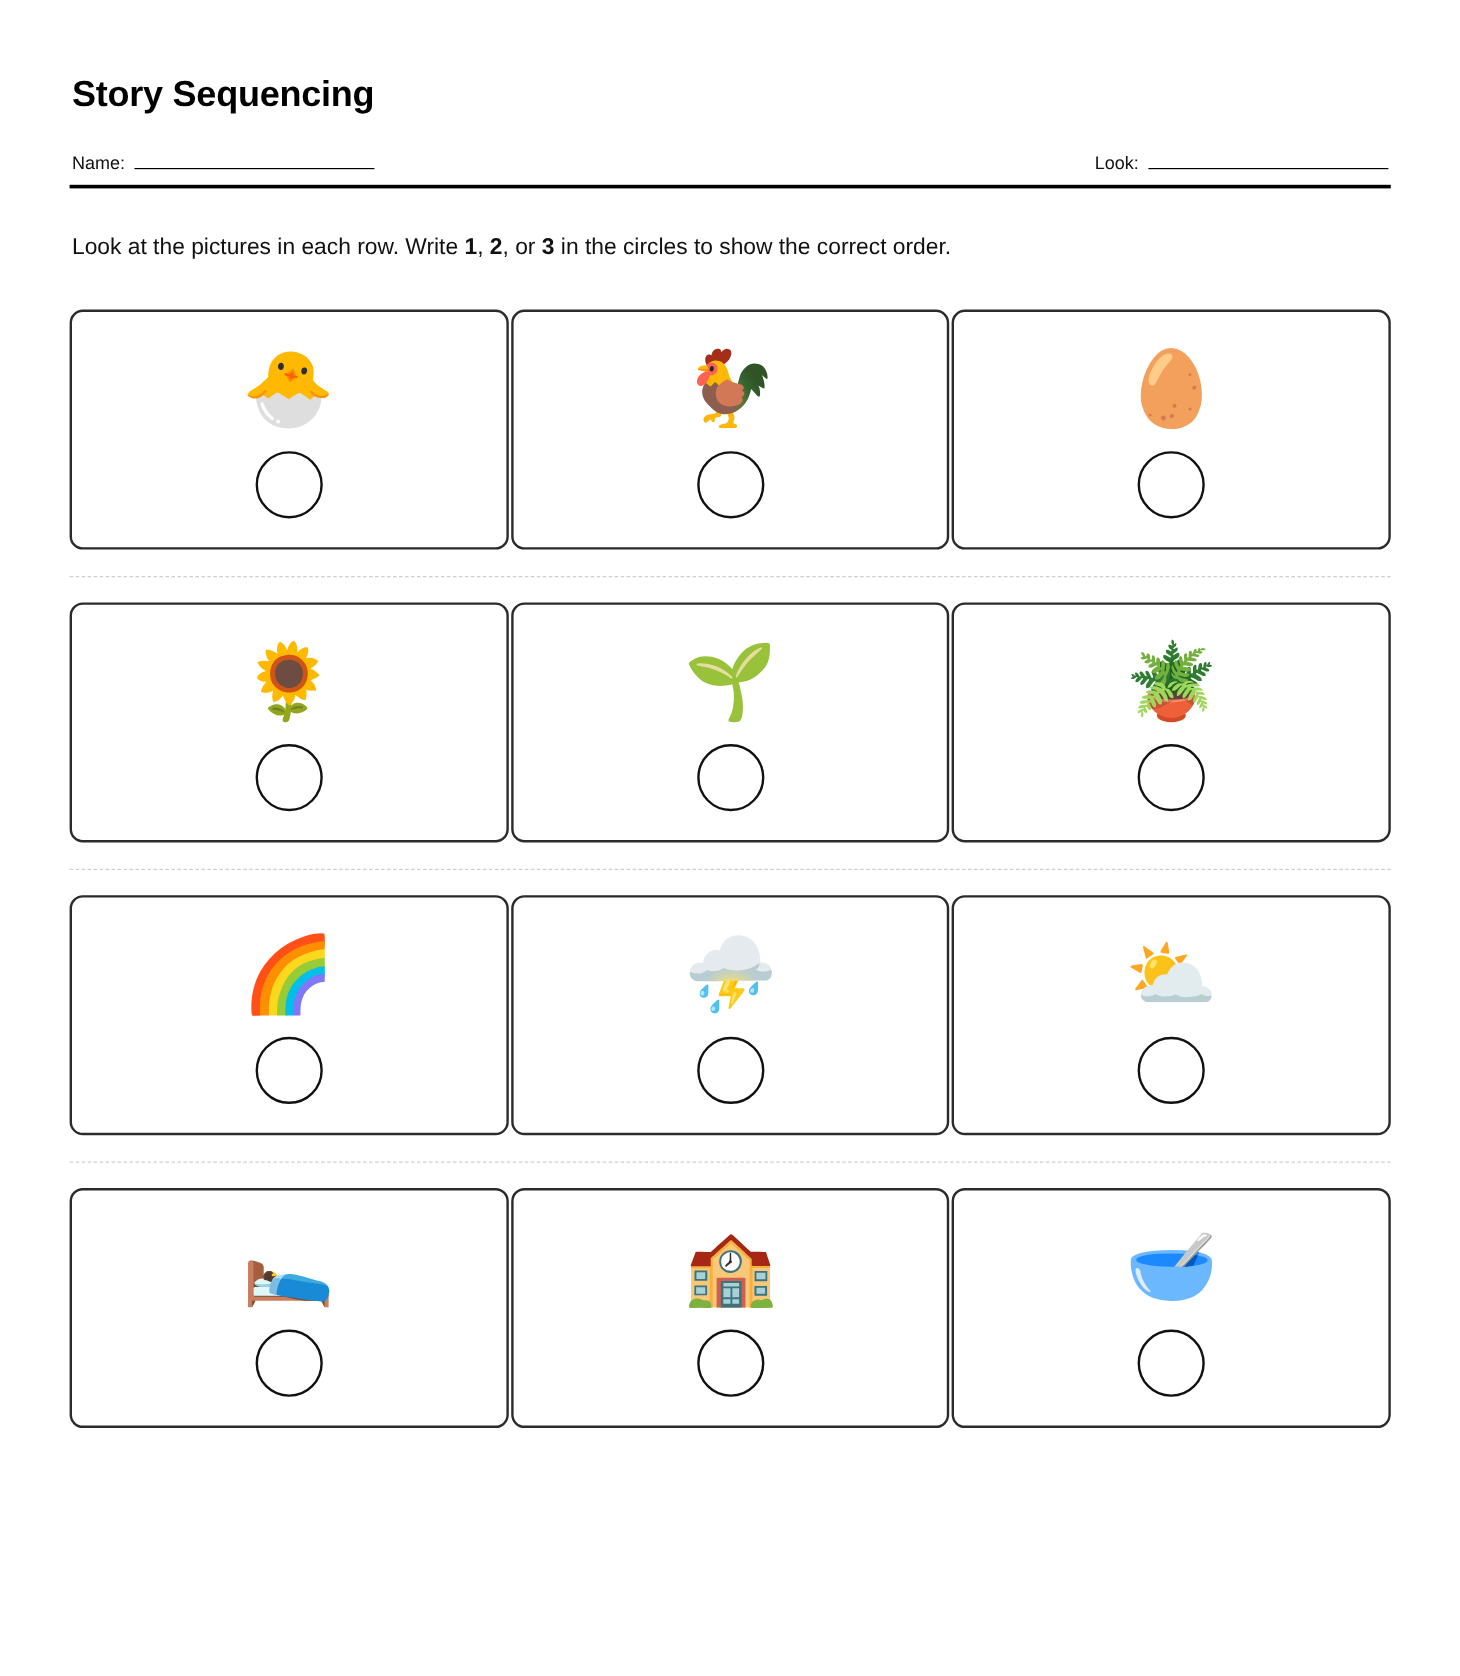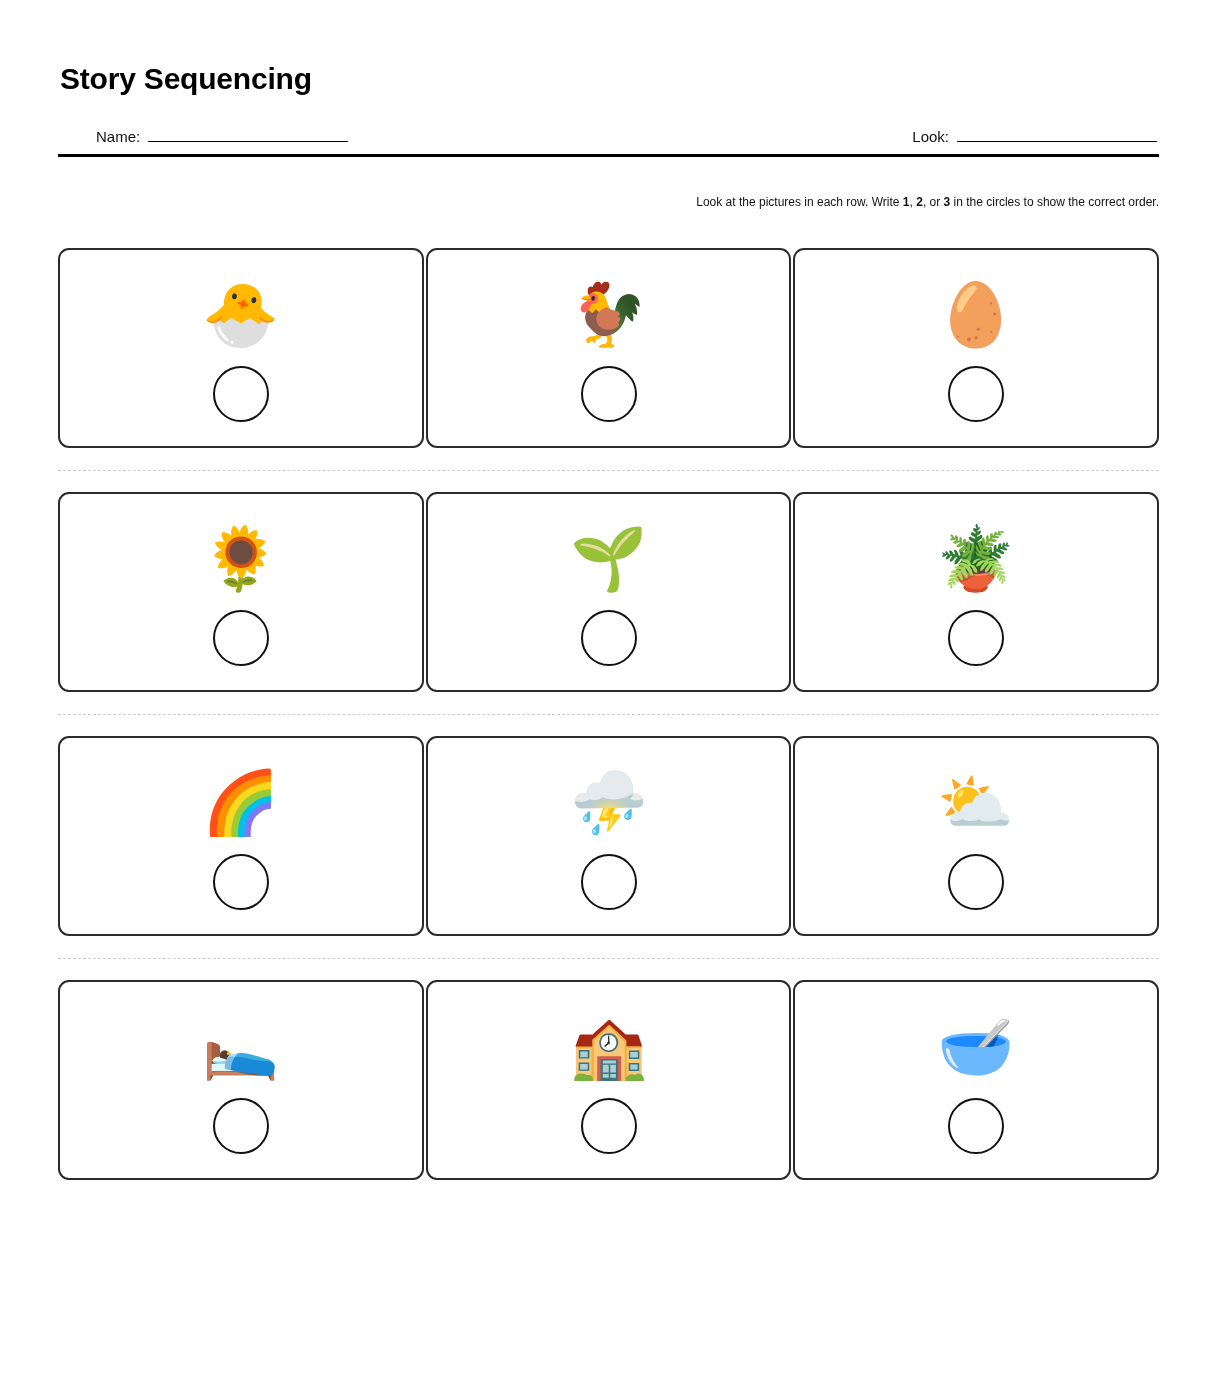--- a/index.html
+++ b/index.html
@@ -38,21 +38,20 @@
     align-items: flex-end;
     justify-content: space-between;
     margin-top: 33px;
     padding: 0 2px;
   }
   .field {
     display: flex;
     align-items: baseline;
     font-size: 15px;
     color: #111111;
-    margin-left: 36px;
   }
   .field-label {
     white-space: nowrap;
   }
   .field-line {
     display: inline-block;
     width: 200px;
     border-bottom: 1.6px solid #000000;
     margin-left: 8px;
     height: 11px;
@@ -60,26 +59,25 @@
 
   .header-rule {
     margin-top: 9px;
     border: none;
     border-top: 3px solid #000000;
     height: 0;
   }
 
   
   .instructions {
-    font-size: 12px;
+    font-size: 19px;
     color: #111111;
     margin-top: 37px;
     padding-left: 2px;
     line-height: 1.35;
-    text-align: right;
   }
   .instructions b { font-weight: bold; }
 
   
   .rows {
     margin-top: 38px;
   }
 
   .seq-row {
     display: flex;

